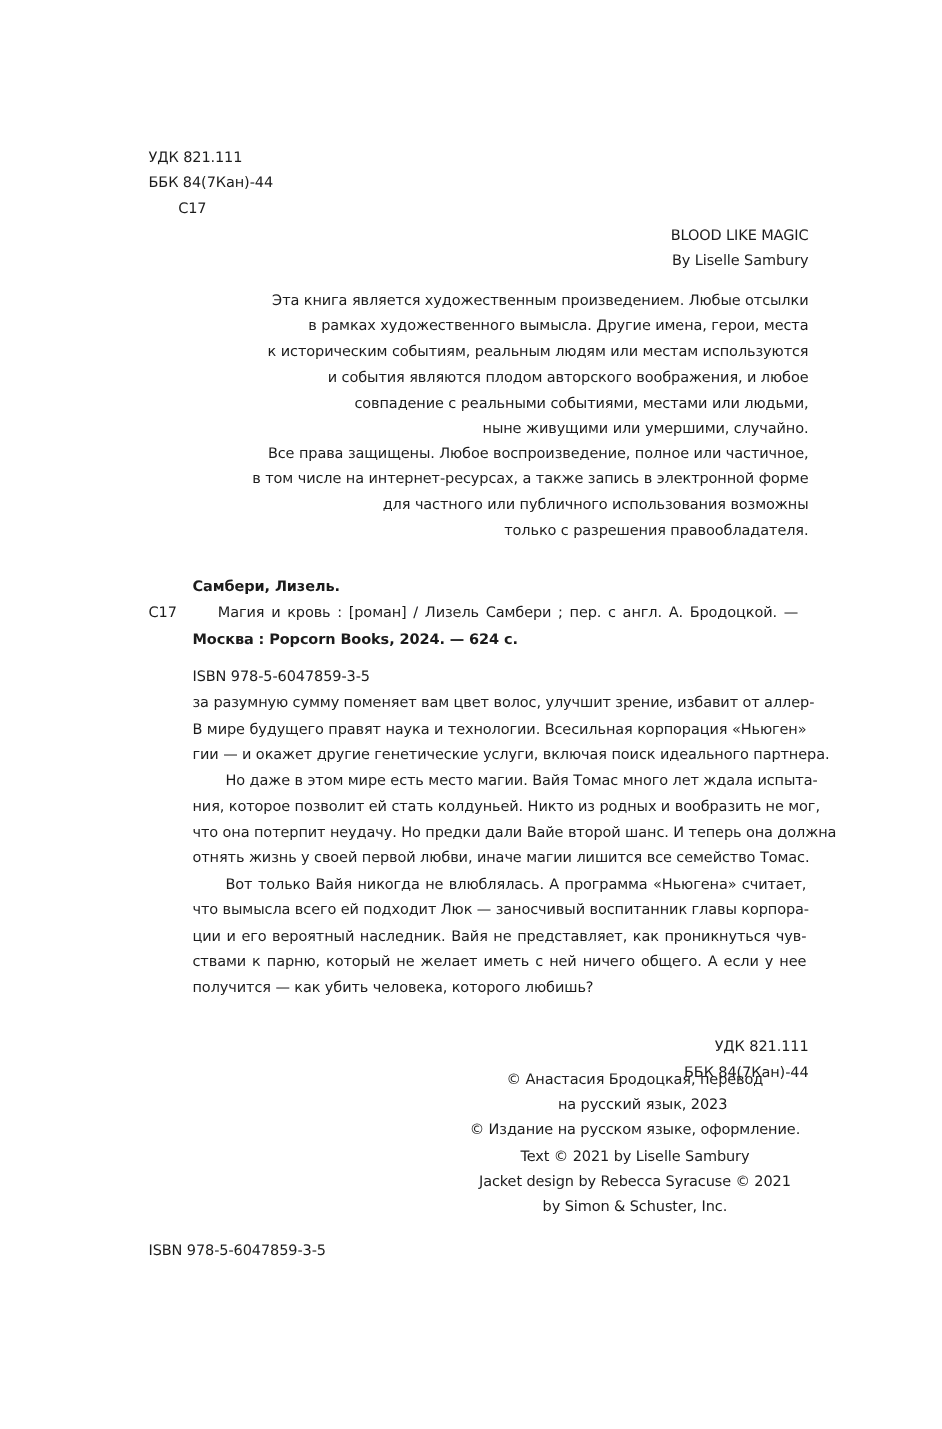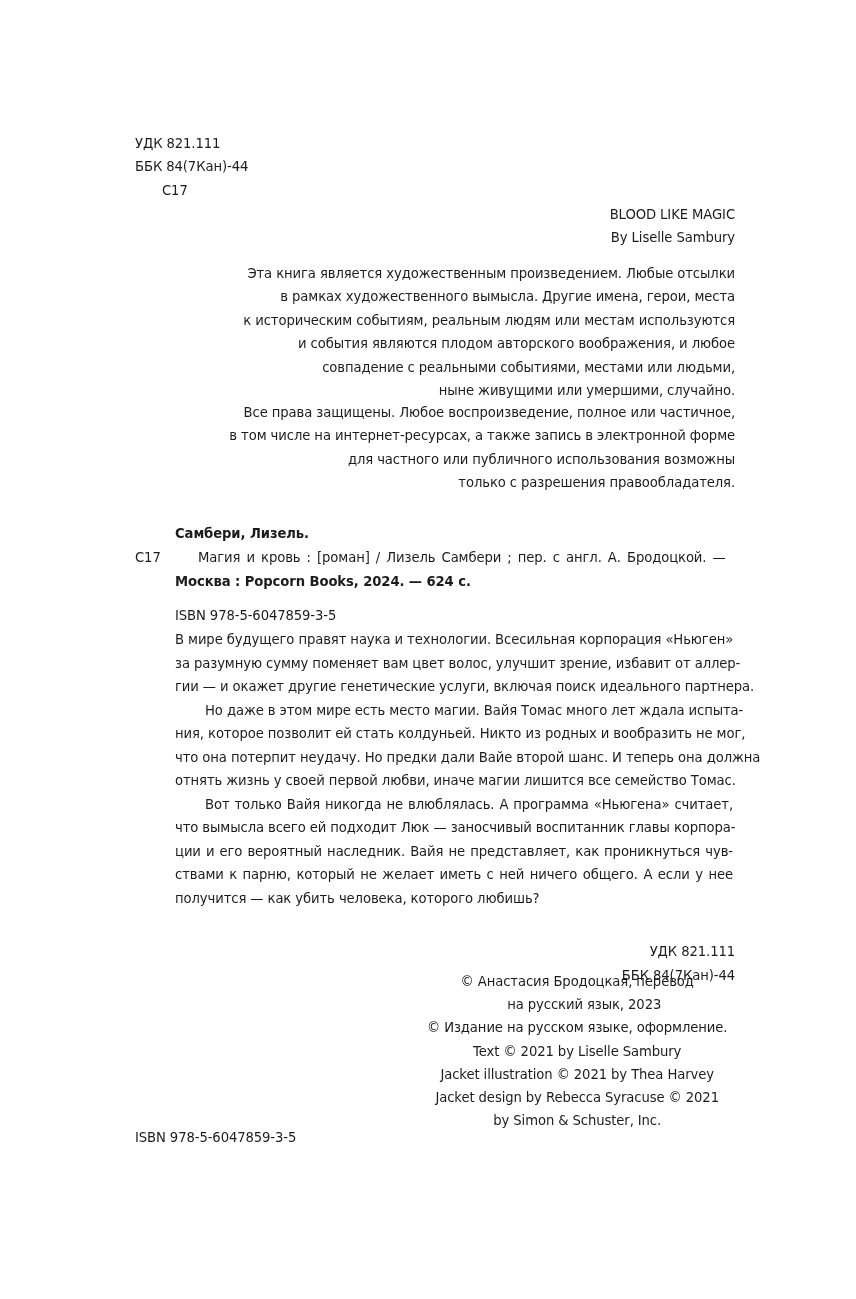--- a/index.html
+++ b/index.html
@@ -71,40 +71,39 @@
   <div>только с разрешения правообладателя.</div>
 </div>
 
 <div class="abs" id="author-head">Самбери, Лизель.</div>
 <div class="abs" id="c17-mid">С17</div>
 <div class="abs" id="biblio-1">Магия и кровь : [роман] / Лизель Самбери ; пер. с англ. А. Бродоцкой. —</div>
 <div class="abs" id="biblio-2">Москва : Popcorn Books, 2024. — 624 с.</div>
 <div class="abs" id="isbn-mid">ISBN 978-5-6047859-3-5</div>
 
 <div id="annotation">
+  <div>за разумную сумму поменяет вам цвет волос, улучшит зрение, избавит от аллер-</div>
   <div>В мире будущего правят наука и технологии. Всесильная корпорация «Ньюген»</div>
-  <div>за разумную сумму поменяет вам цвет волос, улучшит зрение, избавит от аллер-</div>
   <div class="last">гии — и окажет другие генетические услуги, включая поиск идеального партнера.</div>
   <div class="indent">Но даже в этом мире есть место магии. Вайя Томас много лет ждала испыта-</div>
   <div>ния, которое позволит ей стать колдуньей. Никто из родных и вообразить не мог,</div>
   <div>что она потерпит неудачу. Но предки дали Вайе второй шанс. И теперь она должна</div>
   <div class="last">отнять жизнь у своей первой любви, иначе магии лишится все семейство Томас.</div>
   <div class="indent">Вот только Вайя никогда не влюблялась. А программа «Ньюгена» считает,</div>
   <div>что вымысла всего ей подходит Люк — заносчивый воспитанник главы корпора-</div>
   <div>ции и его вероятный наследник. Вайя не представляет, как проникнуться чув-</div>
   <div>ствами к парню, который не желает иметь с ней ничего общего. А если у нее</div>
   <div class="last">получится — как убить человека, которого любишь?</div>
 </div>
 
 <div class="abs" id="udk-right">УДК 821.111</div>
 <div class="abs" id="bbk-right">ББК 84(7Кан)-44</div>
 
 <div id="copyright">
   <div>© Анастасия Бродоцкая, перевод</div>
   <div class="cont">на русский язык, 2023</div>
   <div>© Издание на русском языке, оформление.</div>
   <div>Text © 2021 by Liselle Sambury</div>
-  <div>Jacket illustration © 2021 by Thea Harvey</div>
   <div>Jacket design by Rebecca Syracuse © 2021</div>
   <div>by Simon &amp; Schuster, Inc.</div>
 </div>
 
 <div class="abs" id="isbn-bottom">ISBN 978-5-6047859-3-5</div>
 
 </body></html>

